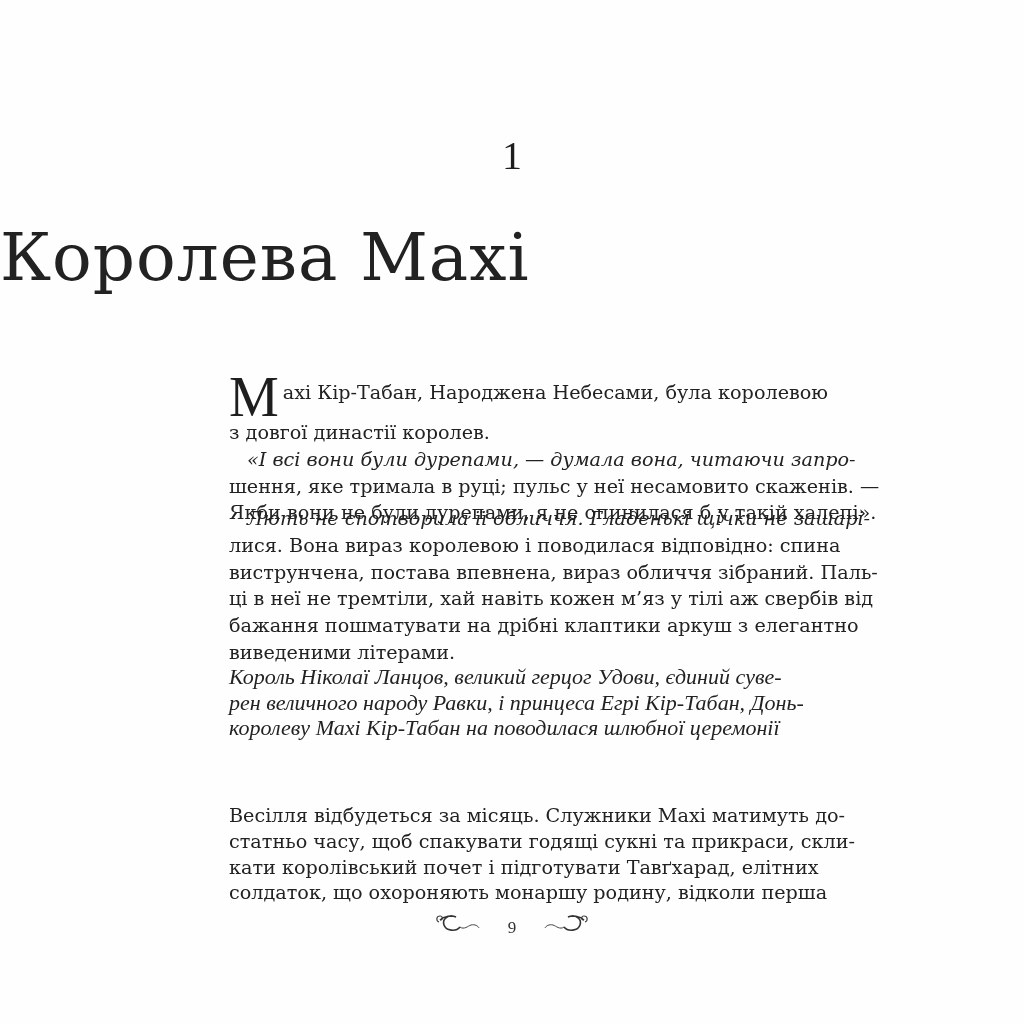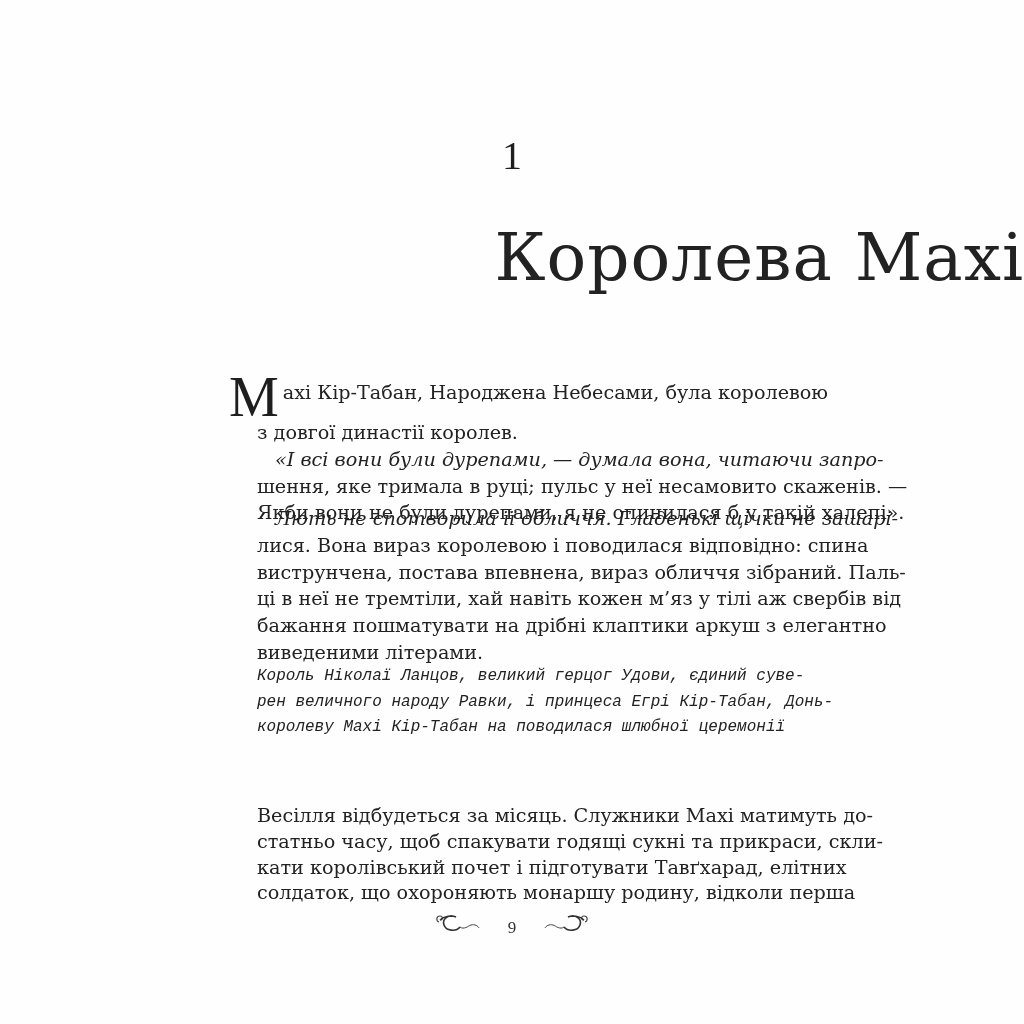--- a/index.html
+++ b/index.html
@@ -15,43 +15,43 @@
     position: absolute; left: 0; top: 0; width: 1024px; height: 1024px;
     background: #fefefe;
   }
   .chapter-number {
     position: absolute; left: 0; width: 1024px; top: 136px;
     text-align: center; font-size: 40px; line-height: 40px;
     font-family: "Liberation Serif", serif; color: #1e1e1e;
   }
   .chapter-title {
     position: absolute; left: 0; width: 1024px; top: 218px;
-    text-align: right; font-size: 66px; line-height: 80px;
+    text-align: left; font-size: 66px; line-height: 80px;
     font-family: "DejaVu Serif", serif; letter-spacing: 1px; color: #222;
     font-weight: normal;
   }
   .body-text {
     position: absolute; left: 229px; width: 536px;
     font-size: 19.2px; line-height: 26.8px;
     font-family: "DejaVu Serif", serif;
     color: #222;
   }
-  .line { display: block; white-space: nowrap; text-align-last: justify; text-align: justify; margin-left: 28px; }
+  .line { display: block; white-space: nowrap; text-align-last: justify; text-align: justify; }
   .line.last { text-align-last: left; }
   .indent { padding-left: 18px; font-style: italic; }
   .p1 { top: 370px; }
   .dropcap {
     float: left; font-size: 56px; line-height: 46px; margin-right: 4px;
     margin-top: 4px; font-family: "Liberation Serif", serif; color: #1e1e1e;
   }
   .p3 { top: 506px; }
   .invite {
     position: absolute; left: 229px; width: 536px; top: 664px;
-    font-size: 16px; line-height: 25.6px;
-    font-family: Liberation Mono, monospace; font-style: italic; color: #222;
+    font-size: 22px; line-height: 25.6px;
+    font-family: Liberation Serif, serif; font-style: italic; color: #222;
   }
   .p4 { top: 803px; line-height: 25.8px; }
   .footer {
     position: absolute; left: 0; width: 1024px; top: 912px;
     text-align: center; font-size: 18px; color: #333;
     font-family: "Liberation Serif", serif;
   }
   .footer .orn { display: inline-block; vertical-align: middle; }
   .footer .num { display: inline-block; vertical-align: middle; margin: 0 10px; font-size: 17px; }
 </style>

